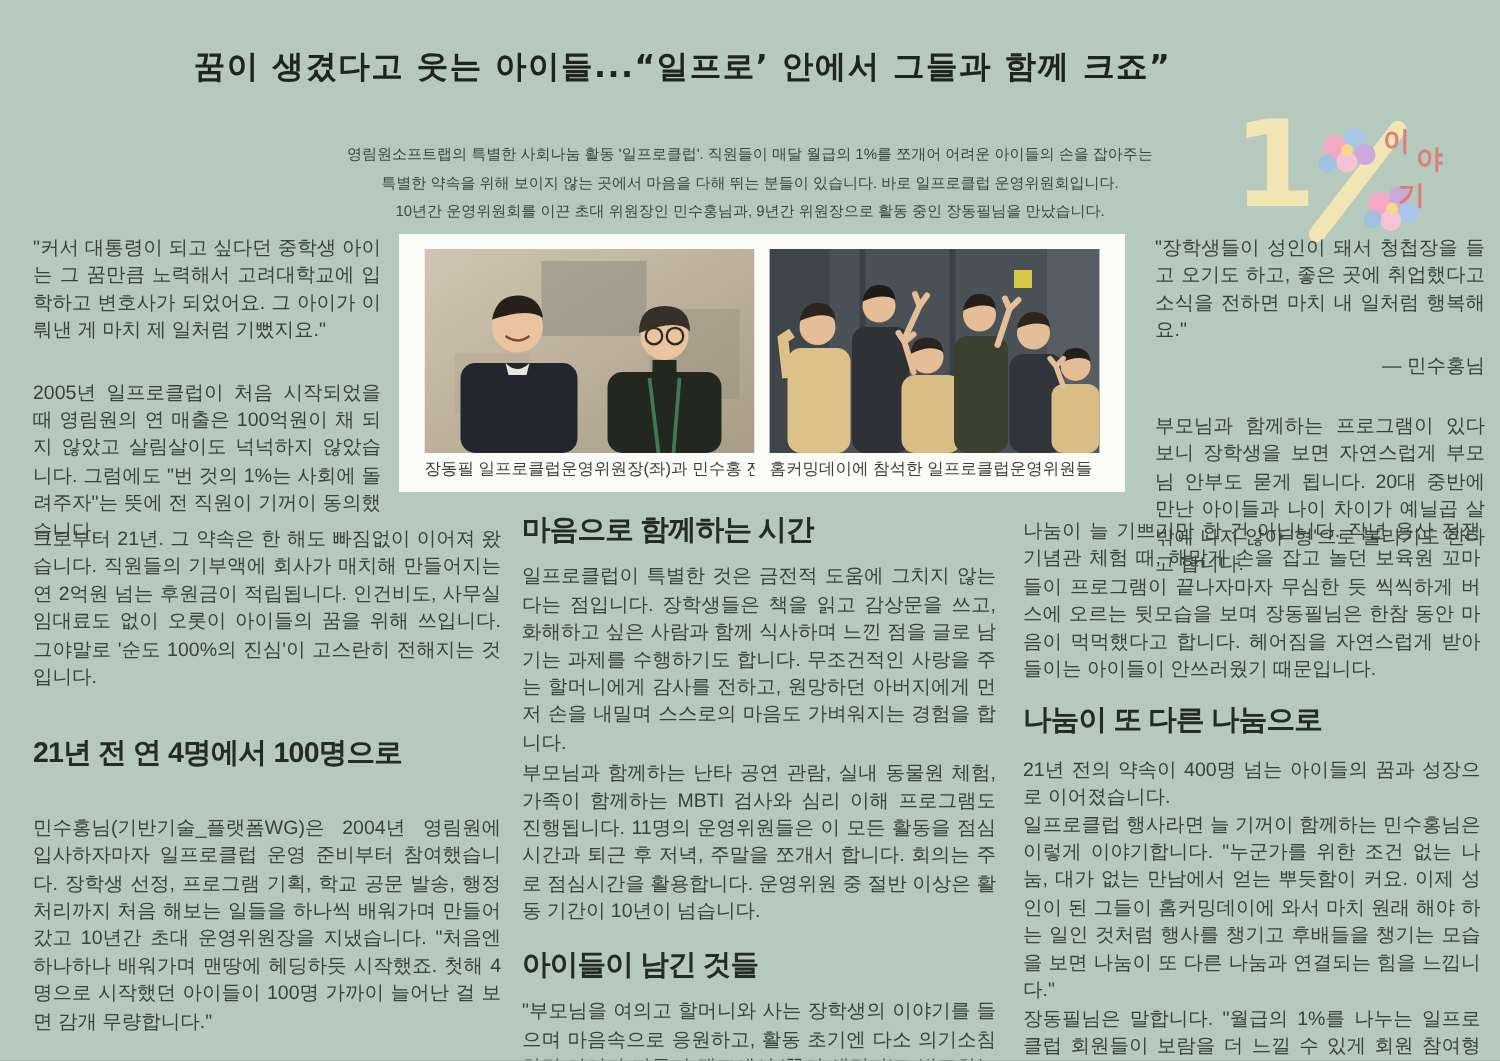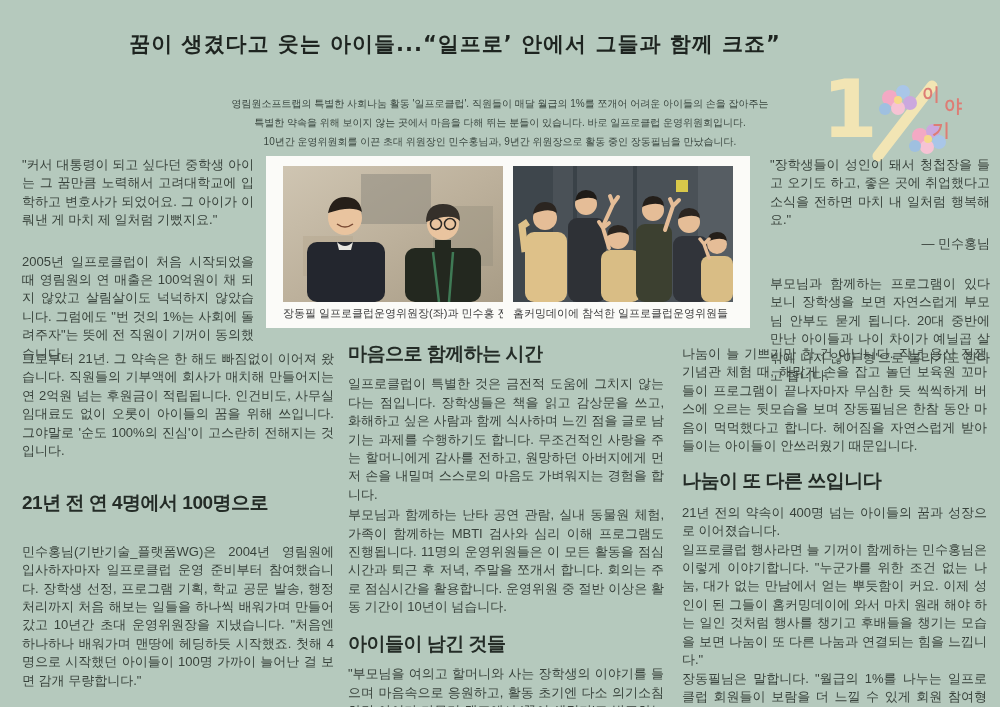--- a/index.html
+++ b/index.html
@@ -206,19 +206,19 @@
   <div class="tcol" style="left:348px;top:345px;width:316px;">
     <h2 class="sec-head">마음으로 함께하는 시간</h2>
     <p style="margin-top:12px;">일프로클럽이 특별한 것은 금전적 도움에 그치지 않는다는 점입니다. 장학생들은 책을 읽고 감상문을 쓰고, 화해하고 싶은 사람과 함께 식사하며 느낀 점을 글로 남기는 과제를 수행하기도 합니다. 무조건적인 사랑을 주는 할머니에게 감사를 전하고, 원망하던 아버지에게 먼저 손을 내밀며 스스로의 마음도 가벼워지는 경험을 합니다.</p>
     <p style="margin-top:2px;">부모님과 함께하는 난타 공연 관람, 실내 동물원 체험, 가족이 함께하는 MBTI 검사와 심리 이해 프로그램도 진행됩니다. 11명의 운영위원들은 이 모든 활동을 점심시간과 퇴근 후 저녁, 주말을 쪼개서 합니다. 회의는 주로 점심시간을 활용합니다. 운영위원 중 절반 이상은 활동 기간이 10년이 넘습니다.</p>
     <h2 class="sec-head" style="margin-top:18px;">아이들이 남긴 것들</h2>
     <p style="margin-top:12px;">"부모님을 여의고 할머니와 사는 장학생의 이야기를 들으며 마음속으로 응원하고, 활동 초기엔 다소 의기소침하던 아이가 마무리 캠프에서 '꿈이 생겼다'고 발표하는 걸 들으며 가슴이 뭉클해지기도 해요." — 장동필님(플렉스튜디오)</p>
   </div>
 
   <div class="tcol" style="left:682px;top:345px;width:305px;">
     <p>나눔이 늘 기쁘기만 한 건 아닙니다. 작년 용산 전쟁기념관 체험 때, 해맑게 손을 잡고 놀던 보육원 꼬마들이 프로그램이 끝나자마자 무심한 듯 씩씩하게 버스에 오르는 뒷모습을 보며 장동필님은 한참 동안 마음이 먹먹했다고 합니다. 헤어짐을 자연스럽게 받아들이는 아이들이 안쓰러웠기 때문입니다.</p>
-    <h2 class="sec-head" style="margin-top:17px;">나눔이 또 다른 쓰입니다</h2>
+    <h2 class="sec-head" style="margin-top:17px;">나눔이 또 다른 나눔으로</h2>
     <p style="margin-top:13px;">21년 전의 약속이 400명 넘는 아이들의 꿈과 성장으로 이어졌습니다.</p>
     <p style="margin-top:0;">일프로클럽 행사라면 늘 기꺼이 함께하는 민수홍님은 이렇게 이야기합니다. "누군가를 위한 조건 없는 나눔, 대가 없는 만남에서 얻는 뿌듯함이 커요. 이제 성인이 된 그들이 홈커밍데이에 와서 마치 원래 해야 하는 일인 것처럼 행사를 챙기고 후배들을 챙기는 모습을 보면 나눔이 또 다른 나눔과 연결되는 힘을 느낍니다."</p>
     <p style="margin-top:0;">장동필님은 말합니다. "월급의 1%를 나누는 일프로클럽 회원들이 보람을 더 느낄 수 있게 회원 참여형 프로그램을 늘리고 싶어요. 장학생들은 사회에 나와서 자신이 받은 것을 다른 곳에 환원하고 기여하며 나눔의 연결고리가 되어주면 좋겠어요."</p>
   </div>
 
 </div>
 
 </body></html>

